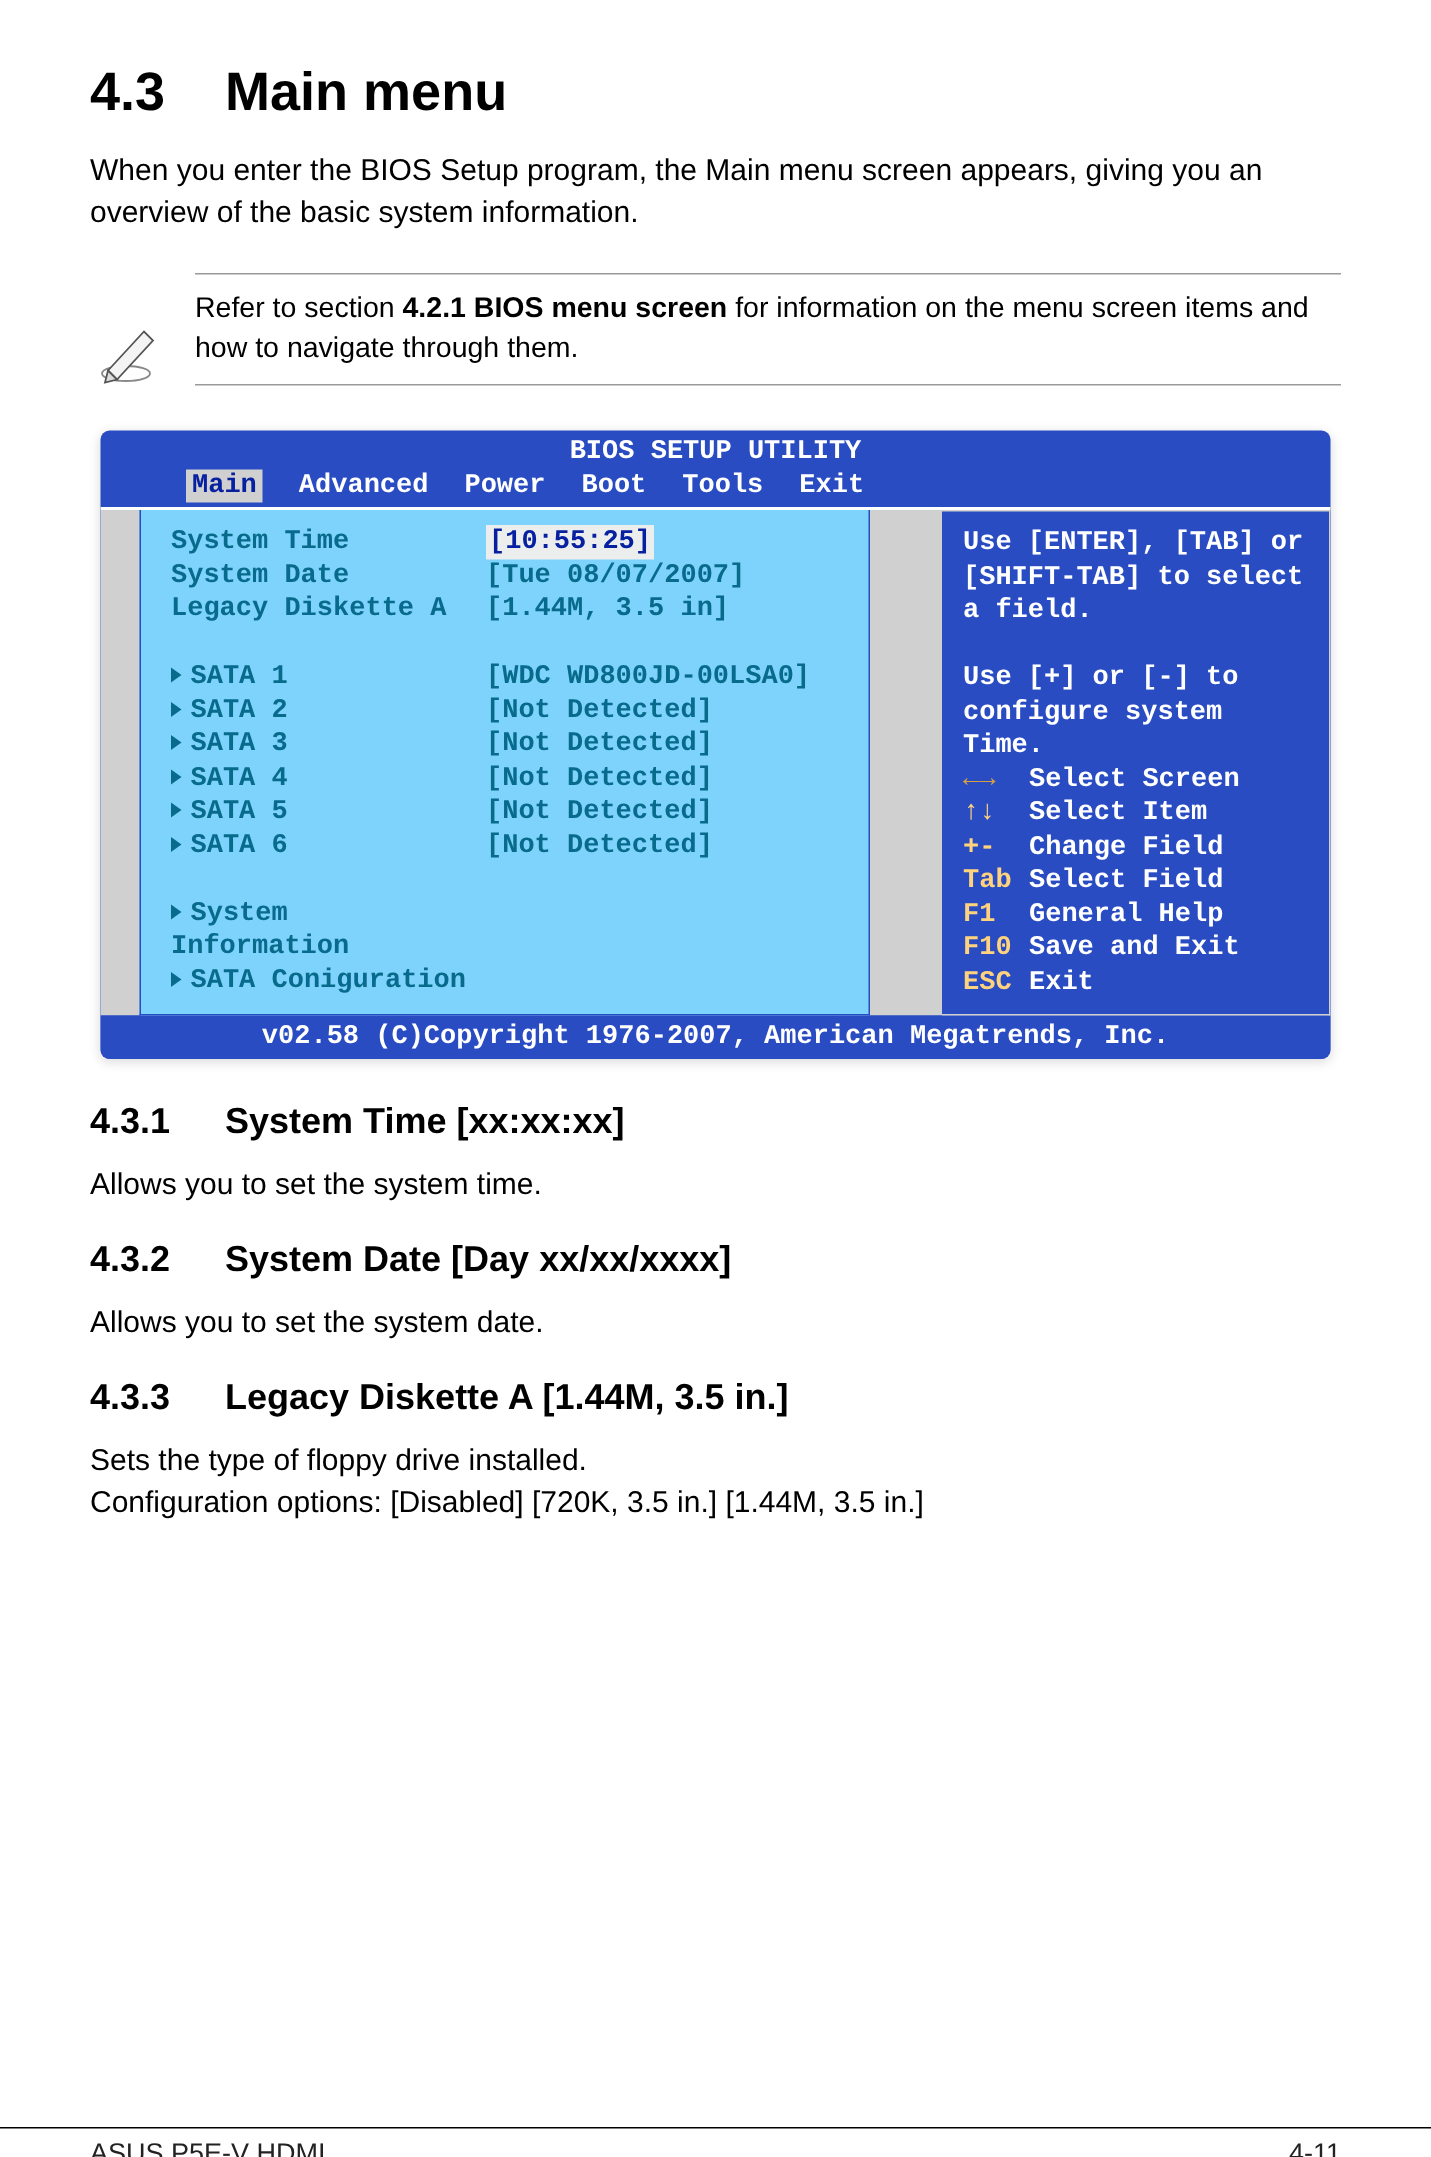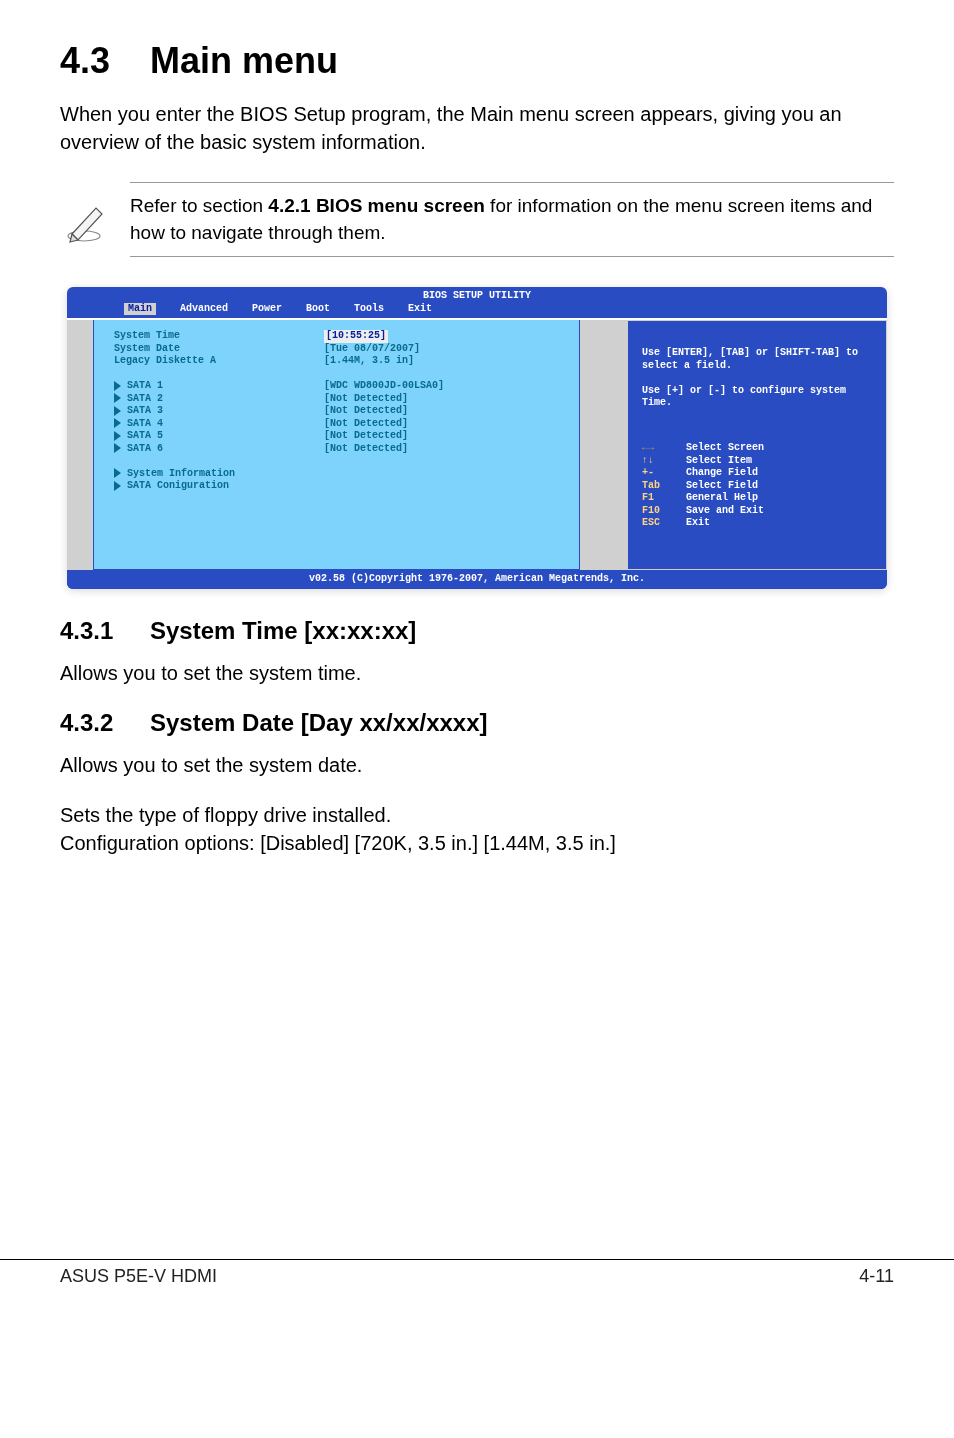--- a/index.html
+++ b/index.html
@@ -18,21 +18,21 @@
     font-weight: bold;
     margin: 0 0 18px 0;
   }
   .body-text {
     font-size: 20px;
     line-height: 1.4;
     margin: 0 0 22px 0;
   }
   .note-box {
     display: flex;
-    align-items: center;
+    align-items: flex-end;
     gap: 22px;
     margin: 10px 0 26px 0;
     padding: 4px 0;
   }
   .note-icon svg { display:block; }
   .note-text {
     border-top: 1px solid #999;
     border-bottom: 1px solid #999;
     padding: 10px 0;
     font-size: 19px;
@@ -41,21 +41,21 @@
   }
   .note-text strong { font-weight: bold; }
 
   
   .bios {
     width: 820px;
     margin: 0 auto 28px auto;
     background: #294cc2;
     color: #fff;
     font-family: "Courier New", monospace;
-    font-size: 10px;
+    font-size: 18px;
     line-height: 1.25;
     border-radius: 6px;
     box-shadow: 0 2px 8px rgba(0,0,0,0.15);
     overflow: hidden;
     font-weight: bold;
   }
   .bios-title {
     text-align: center;
     padding: 3px 0 0 0;
     font-weight: bold;
@@ -97,21 +97,21 @@
     width:0; height:0;
     border-top:5px solid transparent;
     border-bottom:5px solid transparent;
     border-left:7px solid #086b8c;
     margin-right:6px;
     vertical-align:middle;
   }
   .bios-right {
     width:230px;
     background:#294cc2;
-    padding:26px 14px;
+    padding:10px 14px;
     position:relative;
     border:1px solid #d0d0d0;
     border-left:none;
     margin-left:48px;
   }
   .help-top { color:#fff; min-height:95px; }
   .help-keys { color:#fff; }
   .help-keys div { display:flex; gap:8px; align-items:center; }
   .help-key  { width:36px; color:#ffd37e; }
   .help-keys .first-key { color:#d8a040; }
@@ -242,20 +242,21 @@
       </div>
     </div>
     <div class="bios-foot">v02.58 (C)Copyright 1976-2007, American Megatrends, Inc.</div>
   </div>
 
   <div id="subs">
       <h2 class="sub"><span class="sub-num">4.3.1</span>System Time [xx:xx:xx]</h2>
       <p class="body-text" style="white-space: pre-line;">Allows you to set the system time.</p>
       <h2 class="sub"><span class="sub-num">4.3.2</span>System Date [Day xx/xx/xxxx]</h2>
       <p class="body-text" style="white-space: pre-line;">Allows you to set the system date.</p>
+      <h2 class="sub"><span class="sub-num">4.3.3</span>Legacy Diskette A [1.44M, 3.5 in.]</h2>
       <p class="body-text" style="white-space: pre-line;">Sets the type of floppy drive installed.
 Configuration options: [Disabled] [720K, 3.5 in.] [1.44M, 3.5 in.]</p>
     </div>
 </div>
 
 <div class="footer">
   <span>ASUS P5E-V HDMI</span>
   <span>4-11</span>
 </div>
 

